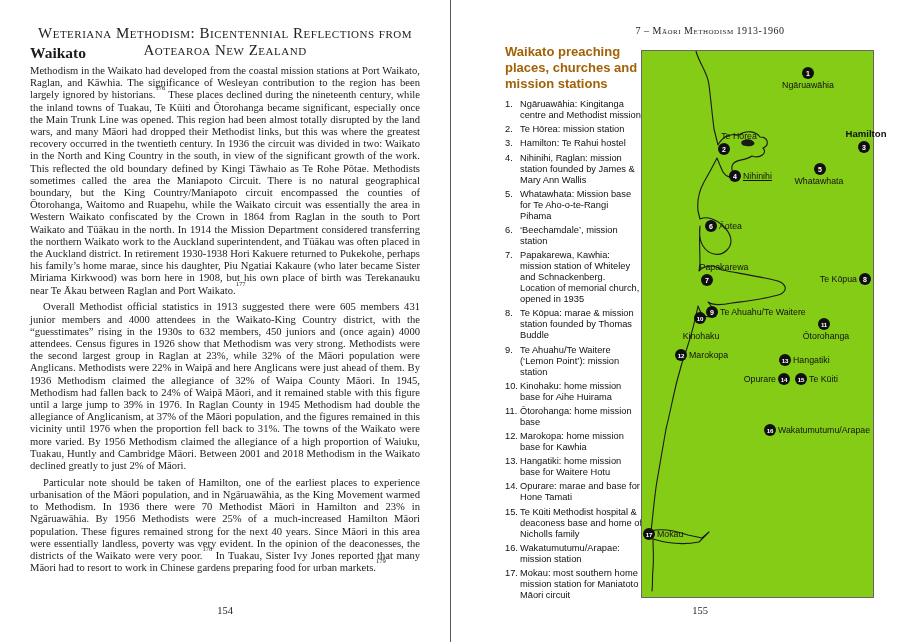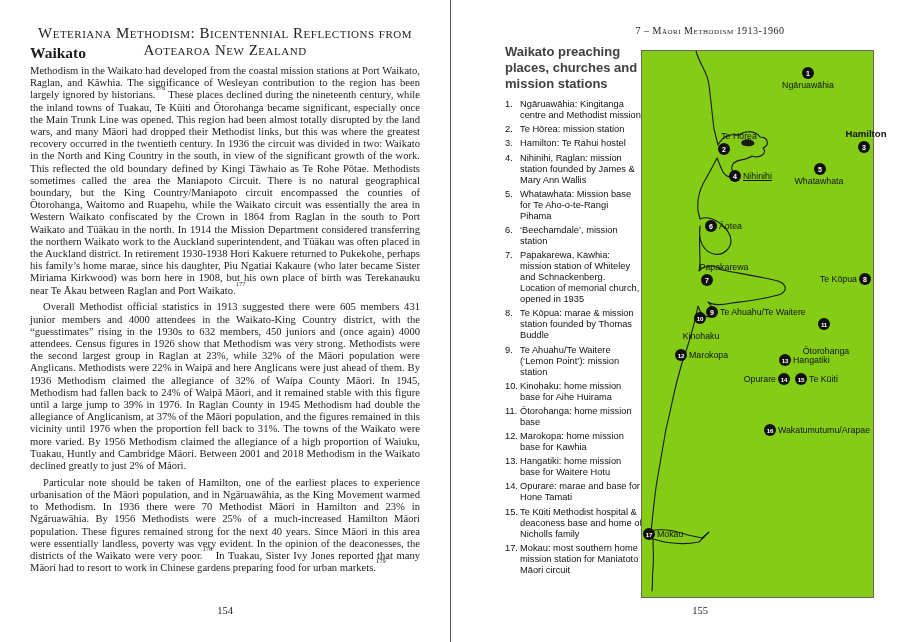--- a/index.html
+++ b/index.html
@@ -35,21 +35,21 @@
 
   
   .right-header {
     position:absolute; left:520px; top:25px; width:380px; text-align:center;
     font-variant:small-caps; font-size:10px; letter-spacing:0.5px; color:#222;
   }
   .legend {
     position:absolute; left:505px; top:44px; width:137px;
     font-family:"Liberation Sans", sans-serif;
   }
-  .legend-title { font-size:13px; line-height:16px; font-weight:bold; color:#404040; }
+  .legend-title { font-size:13px; line-height:16px; font-weight:bold; color:#a16207; }
   .legend-items { margin-top:7px; }
   .legend-item { display:flex; font-size:9.3px; line-height:11px; margin-bottom:3.2px; color:#111; }
   .legend-item .num { flex:0 0 15px; }
   .legend-item .txt { flex:1; }
 
   .map {
     position:absolute; left:641px; top:50px; width:231px; height:546px;
     border:1px solid #666; background:#84cc16;
   }
   .map svg { position:absolute; left:0; top:0; }
@@ -140,20 +140,24 @@
         <span class="num">13.</span>
         <span class="txt">Hangatiki: home mission base for Waitere Hotu</span>
       </div>
       <div class="legend-item">
         <span class="num">14.</span>
         <span class="txt">Opurare: marae and base for Hone Tamati</span>
       </div>
       <div class="legend-item">
         <span class="num">15.</span>
         <span class="txt">Te Kūiti Methodist hospital &amp; deaconess base and home of Nicholls family</span>
+      </div>
+      <div class="legend-item">
+        <span class="num">16.</span>
+        <span class="txt">Wakatumutumu/Arapae: mission station</span>
       </div>
       <div class="legend-item">
         <span class="num">17.</span>
         <span class="txt">Mokau: most southern home mission station for Maniatoto Māori circuit</span>
       </div>
     </div>
 </div>
 
 <div class="map">
   <svg width="231" height="546" viewBox="0 0 231 546">
@@ -216,21 +220,21 @@
       <div class="mlabel side-right" style="left: 77px; top: 175px;">Āotea</div>
       <div class="marker" style="left: 59px; top: 223px;">7</div>
       <div class="mlabel side-above" style="left: 82px; top: 221px;">Papakarewa</div>
       <div class="marker" style="left: 217px; top: 222px;">8</div>
       <div class="mlabel side-left" style="left: 215px; top: 228px;">Te Kōpua</div>
       <div class="marker" style="left: 64px; top: 255px;">9</div>
       <div class="mlabel side-right" style="left: 78px; top: 261px;">Te Ahuahu/Te Waitere</div>
       <div class="marker two" style="left: 52px; top: 261px;">10</div>
       <div class="mlabel side-below" style="left: 59px; top: 280px;">Kinohaku</div>
       <div class="marker two" style="left: 176px; top: 267px;">11</div>
-      <div class="mlabel side-below" style="left: 184px; top: 280px; margin-top: 15px;">Ōtorohanga</div>
+      <div class="mlabel side-below" style="left: 184px; top: 280px;">Ōtorohanga</div>
       <div class="marker two" style="left: 33px; top: 298px;">12</div>
       <div class="mlabel side-right" style="left: 47px; top: 304px;">Marokopa</div>
       <div class="marker two" style="left: 137px; top: 303px;">13</div>
       <div class="mlabel side-right" style="left: 151px; top: 309px;">Hangatiki</div>
       <div class="marker two" style="left: 136px; top: 322px;">14</div>
       <div class="mlabel side-left" style="left: 134px; top: 328px;">Opurare</div>
       <div class="marker two" style="left: 153px; top: 322px;">15</div>
       <div class="mlabel side-right" style="left: 167px; top: 328px;">Te Kūiti</div>
       <div class="marker two" style="left: 122px; top: 373px;">16</div>
       <div class="mlabel side-right" style="left: 136px; top: 379px;">Wakatumutumu/Arapae</div>

